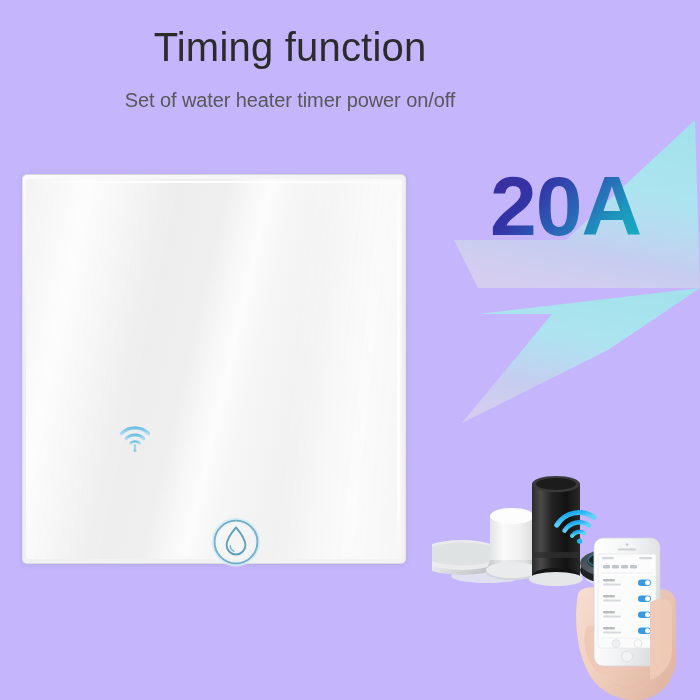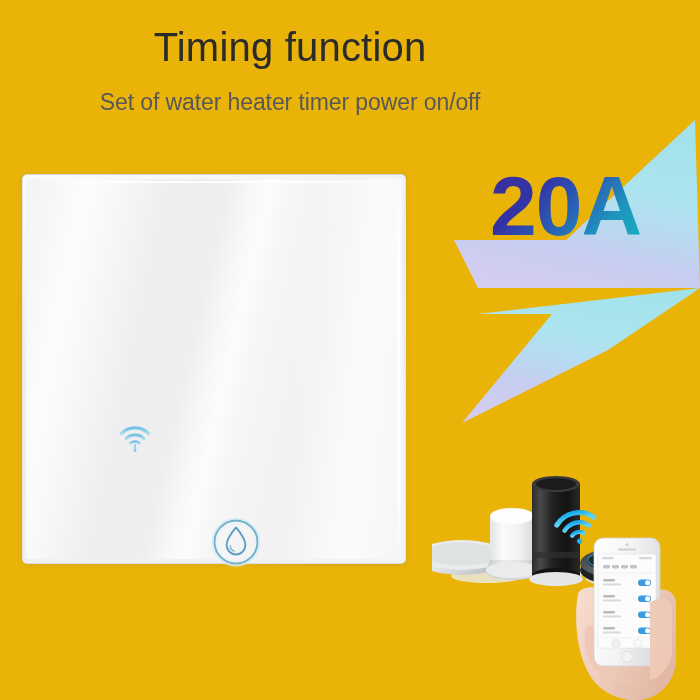--- a/index.html
+++ b/index.html
@@ -9,21 +9,21 @@
     background: #ffffff;
   }
   body {
     font-family: "Liberation Sans", sans-serif;
   }
   #stage {
     position: relative;
     width: 700px;
     height: 700px;
     overflow: hidden;
-    background: #eab308;
+    background: #c4b5fd;
   }
 
   
   .headline {
     position: absolute;
     left: 0;
     top: 26px;
     width: 580px;
     text-align: center;
     font-size: 40px;
@@ -32,21 +32,21 @@
     letter-spacing: 0.2px;
     line-height: 1.05;
     white-space: nowrap;
   }
   .subhead {
     position: absolute;
     left: 0;
     top: 89px;
     width: 580px;
     text-align: center;
-    font-size: 23px;
+    font-size: 20px;
     font-weight: 400;
     color: #585858;
     letter-spacing: -0.1px;
     white-space: nowrap;
   }
 
   
   #panel {
     position: absolute;
     left: 22px;

